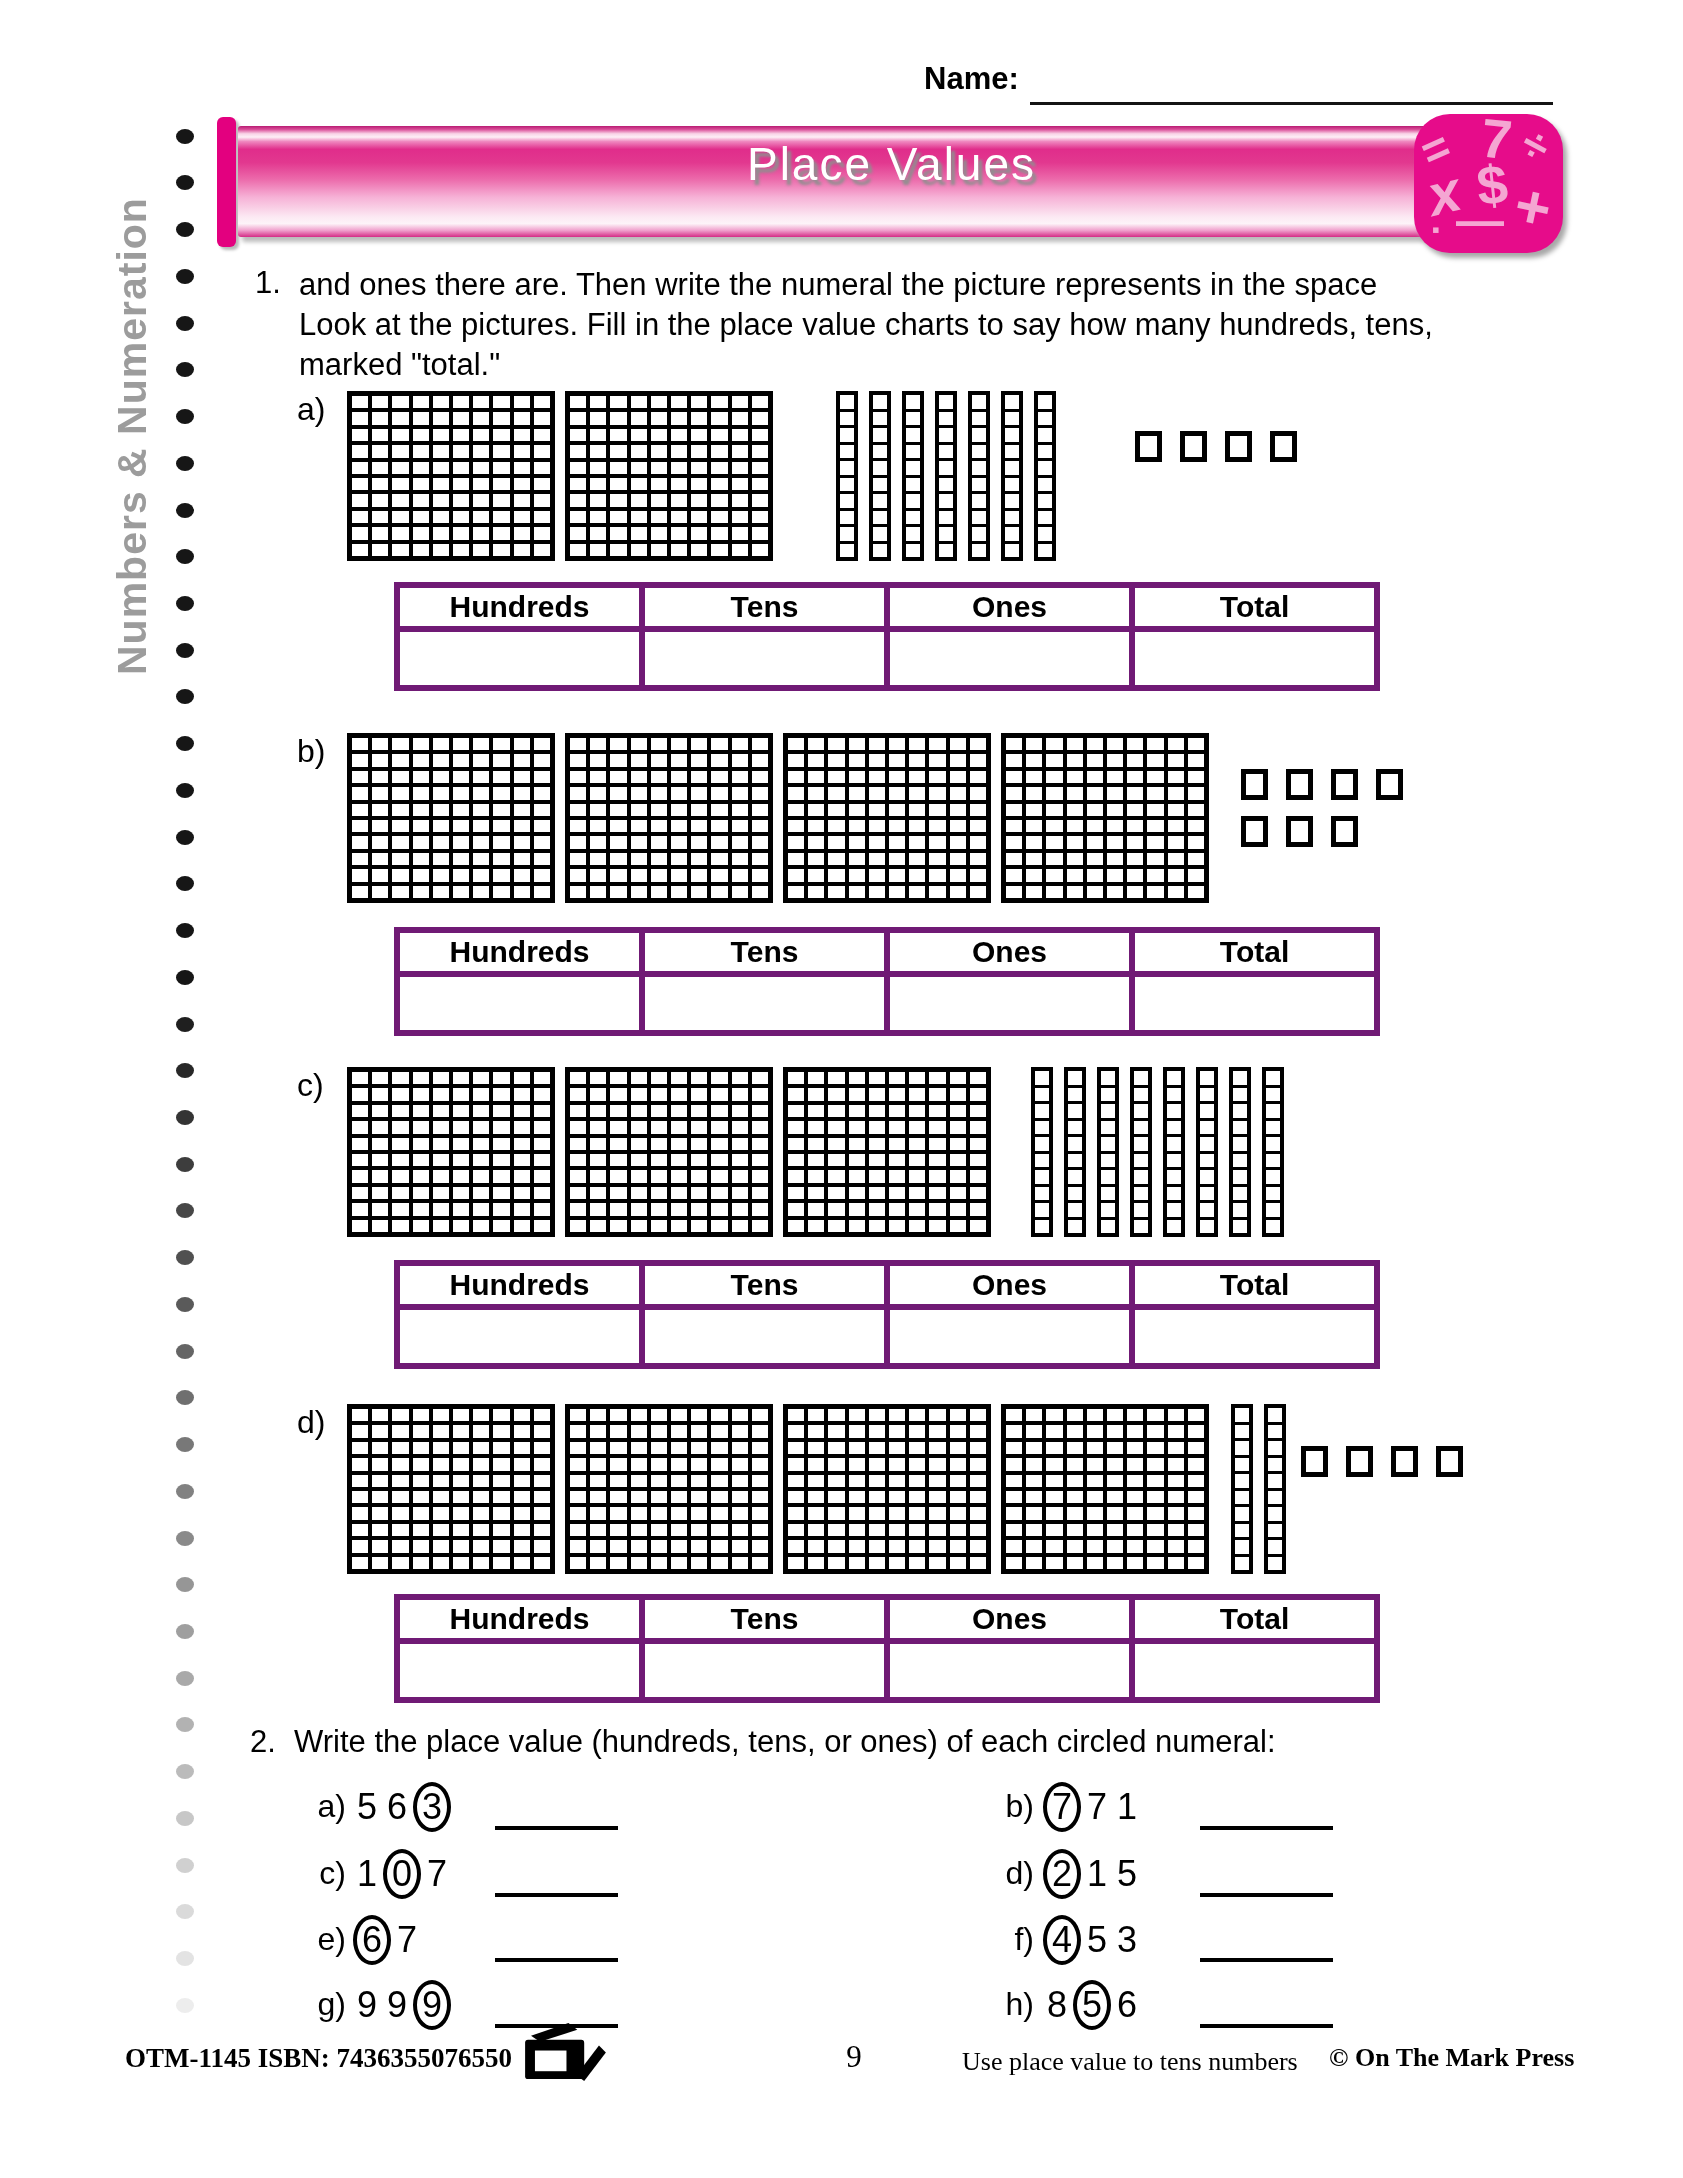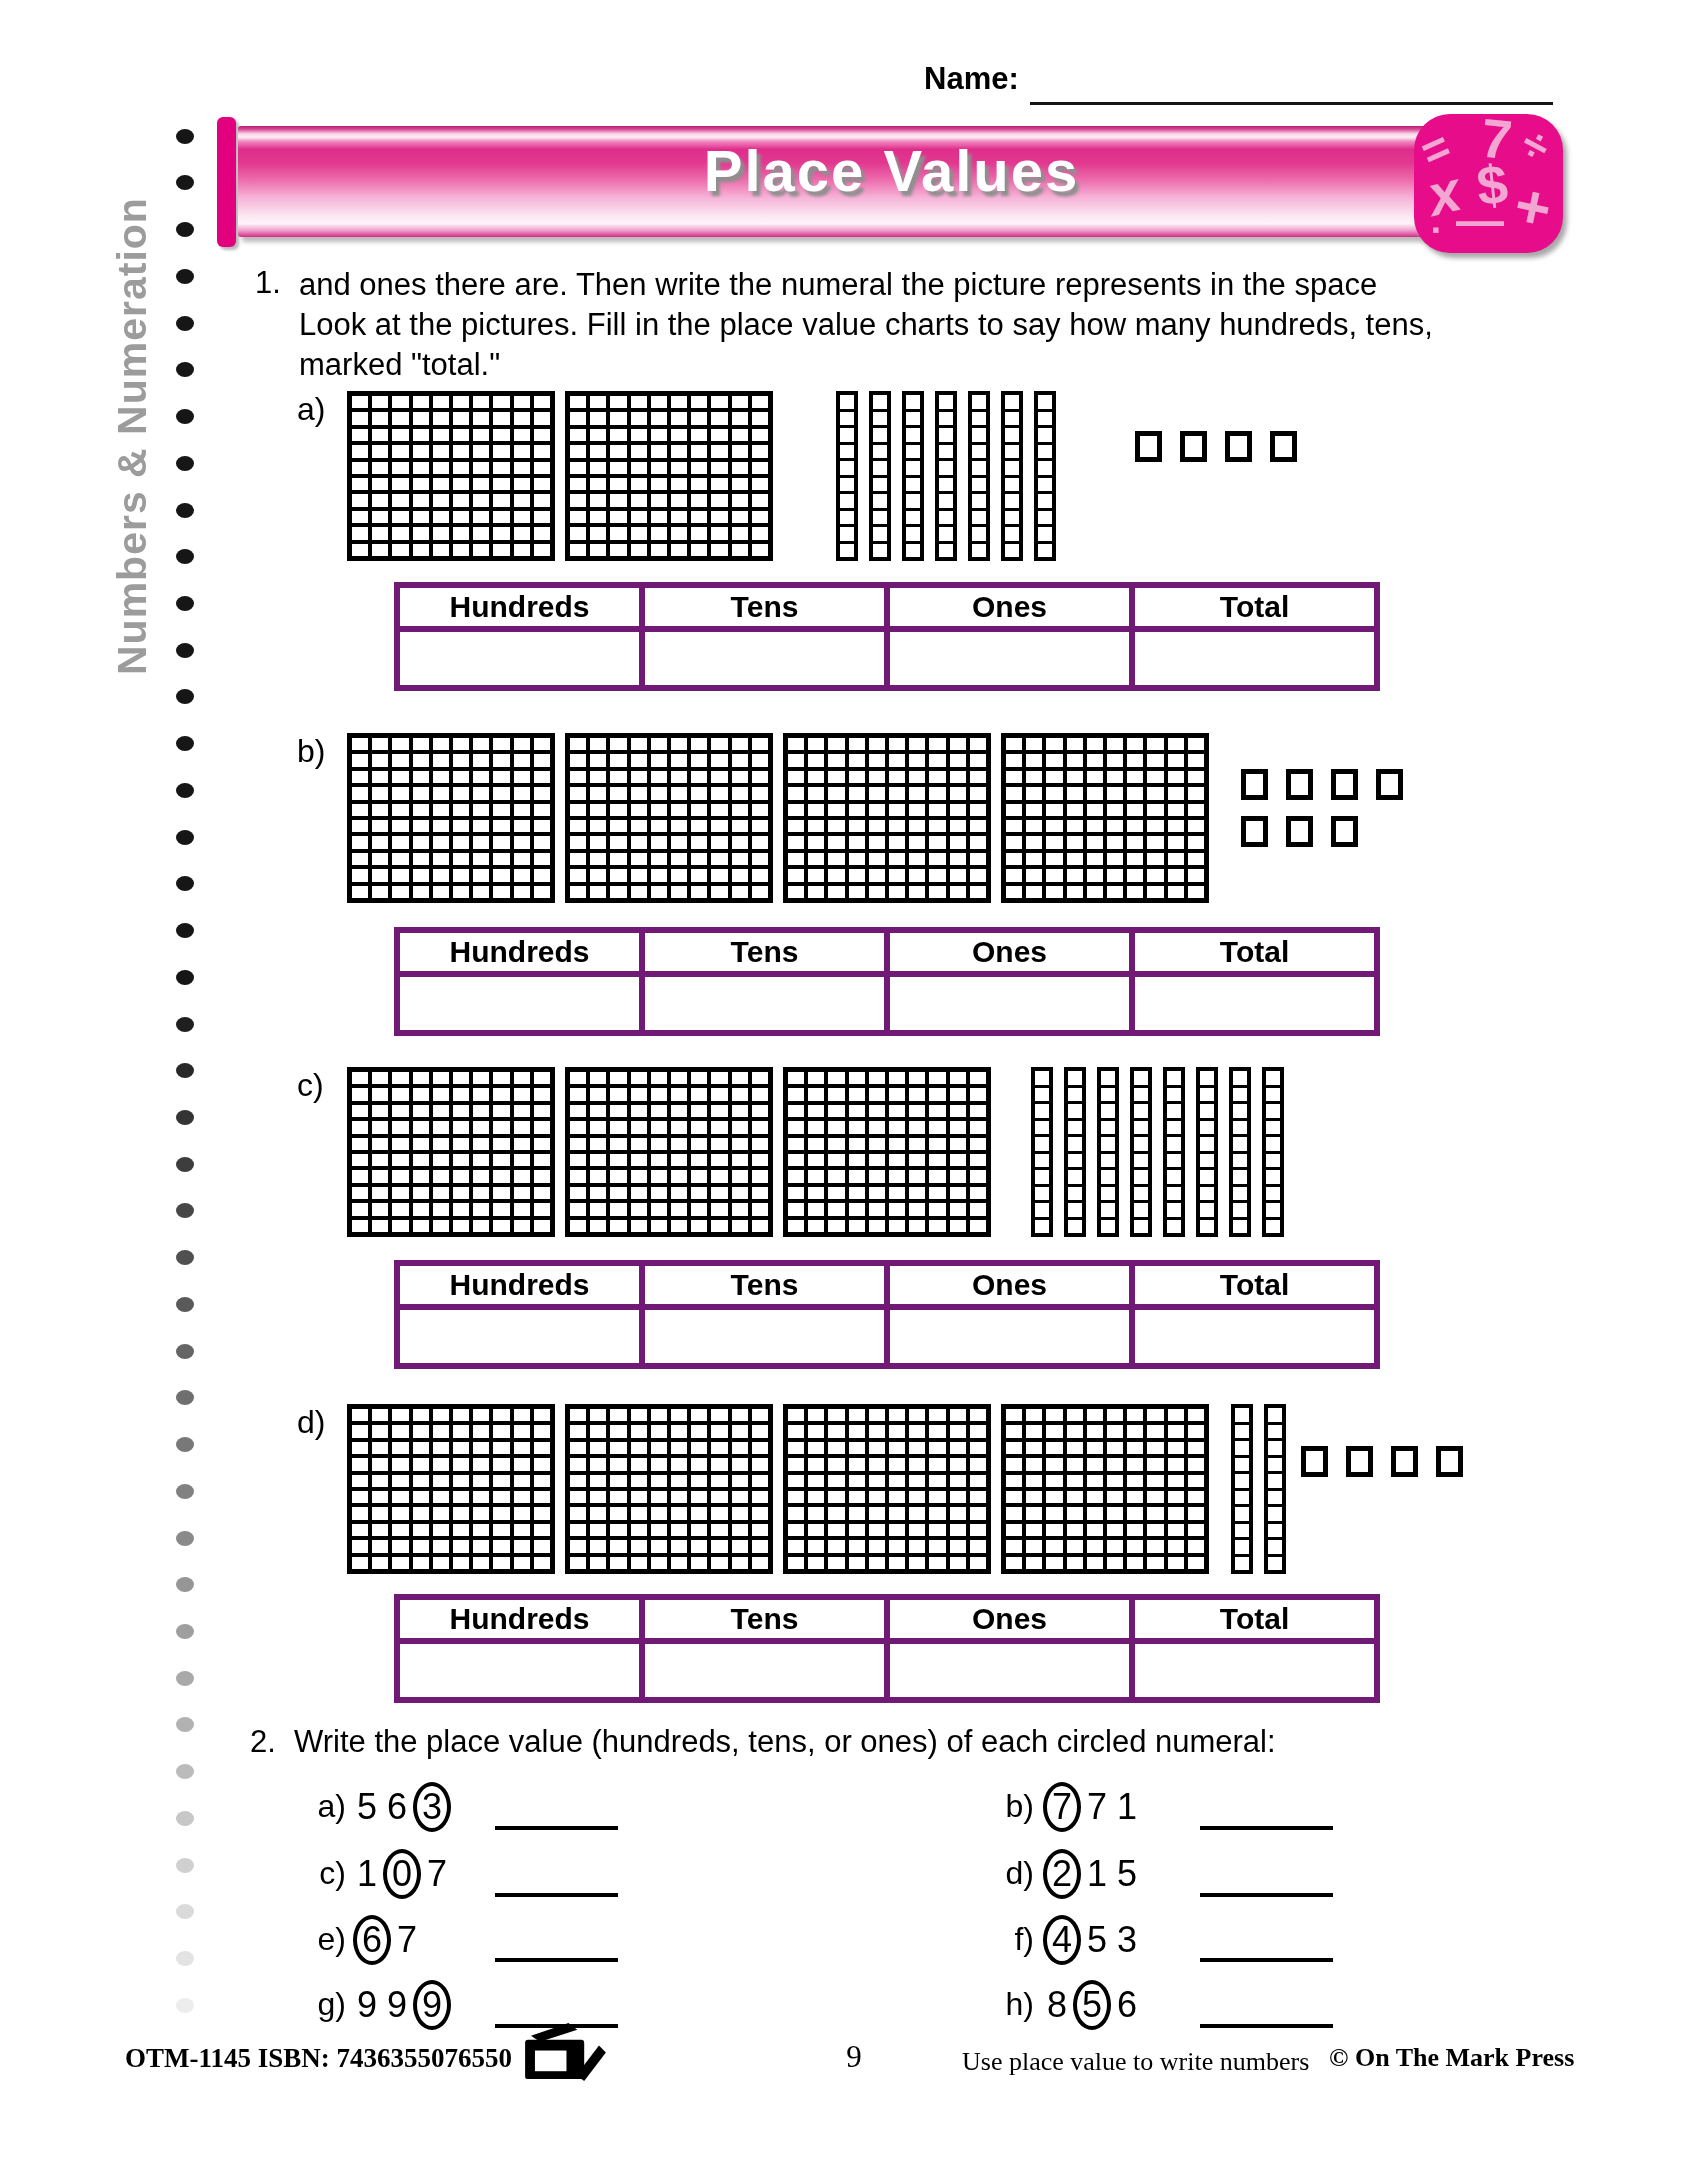--- a/index.html
+++ b/index.html
@@ -17,21 +17,21 @@
   #name-line{position:absolute;left:1030px;top:102px;width:523px;height:0;border-top:3px solid #141414;}
 
   
   #banner-accent{position:absolute;left:217px;top:117px;width:19px;height:130px;border-radius:6px;
     background:#e3007f;box-shadow:3px 3px 3px #b9b9b9;}
   #banner-bar{position:absolute;left:238px;top:126px;width:1307px;height:111px;border-radius:3px;
     box-shadow:4px 5px 4px #bcbcbc;
     background:linear-gradient(180deg,#b81b72 0%,#d94b97 3%,#f9d4e7 7%,#fdeff6 10%,#ef87bf 14%,
       #e02d8b 21%,#e2388f 33%,#ec6aab 48%,#f6b1d6 64%,#fce9f3 82%,#fdf3f8 88%,#f0a1cd 94%,#d42c86 100%);}
   #banner-title{position:absolute;left:238px;top:137px;width:1307px;text-align:center;
-    font-size:58px;font-weight:700;color:#fff;letter-spacing:2px;
+    font-size:46px;font-weight:400;color:#fff;letter-spacing:2px;
     text-shadow:4px 5px 3px #8f8f8f;}
   #banner-icon{position:absolute;left:1414px;top:114px;width:149px;height:139px;border-radius:36px;
     background:#e60c8a;box-shadow:4px 5px 5px #a8a8a8;overflow:hidden;}
   #banner-icon span{position:absolute;color:#f4a6d2;font-weight:900;line-height:1;}
   .s0{left:8px;top:12px;font-size:46px;transform:rotate(-24deg);}
   .s1{left:67px;top:-2px;font-size:55px;transform:rotate(6deg);}
   .s2{left:109px;top:8px;font-size:46px;transform:rotate(28deg);}
   .s3{left:14px;top:51px;font-size:57px;transform:rotate(-14deg);font-style:italic;}
   .s4{left:63px;top:44px;font-size:55px;transform:rotate(-6deg);}
   .s5{left:101px;top:63px;font-size:61px;transform:rotate(12deg);}
@@ -1874,17 +1874,17 @@
   <div id="footer-code" class="serif">OTM-1145  ISBN: 7436355076550</div>
   <div id="copier-icon">
     <svg width="103" height="65" viewBox="0 0 104 66">
       <polygon points="18,16 56,3 65,10 27,22" fill="#000"></polygon>
       <rect x="12" y="20" width="60" height="40" rx="3" fill="#000"></rect>
       <rect x="22" y="31" width="32" height="21" fill="#fff"></rect>
       <polygon points="64,56 87,26 94,33 72,62" fill="#000"></polygon>
     </svg>
   </div>
   <div id="footer-page" class="serif">9</div>
-  <div id="footer-tagline" class="serif">Use place value to write numbers</div>
+  <div id="footer-tagline" class="serif">Use place value to tens numbers</div>
   <div id="footer-copyright" class="serif">© On The Mark Press</div>
 
 </div>
 
 
 </body></html>

